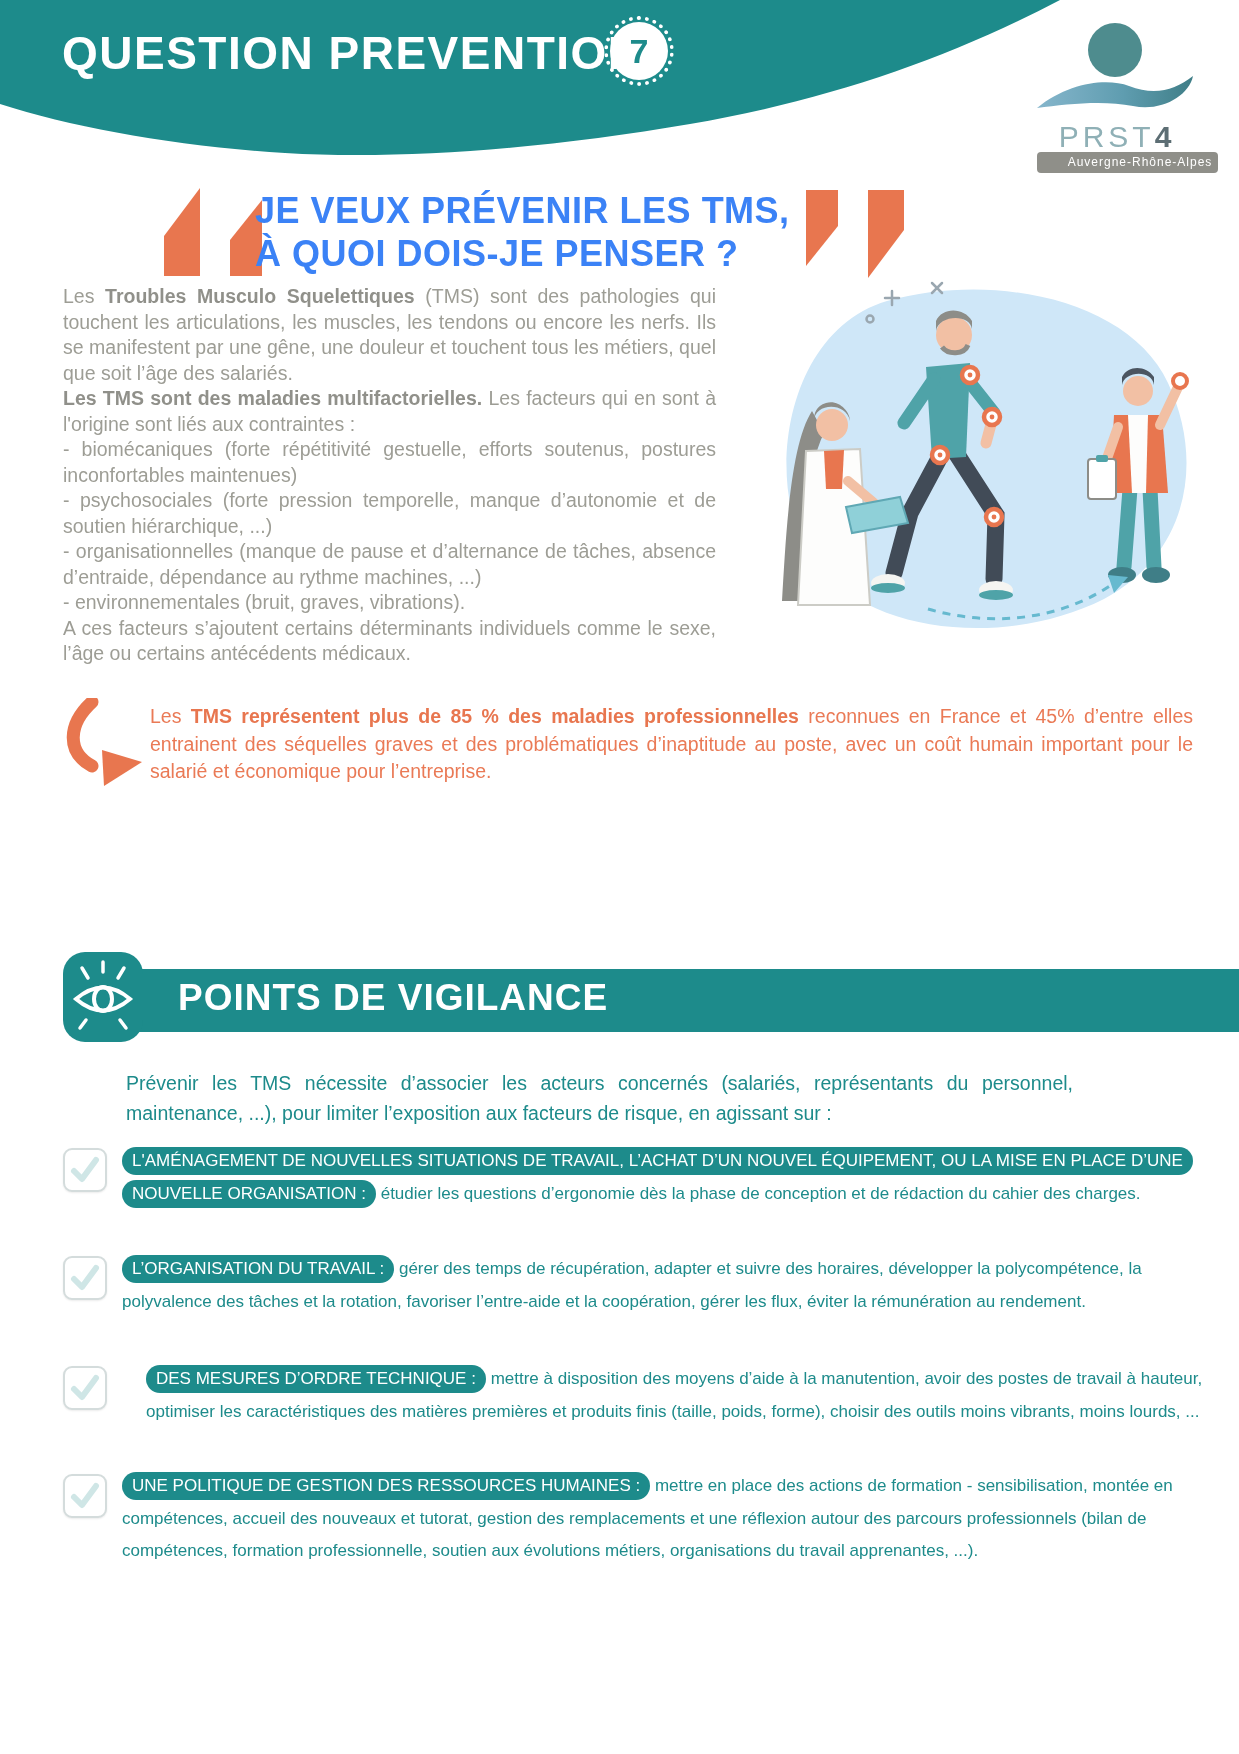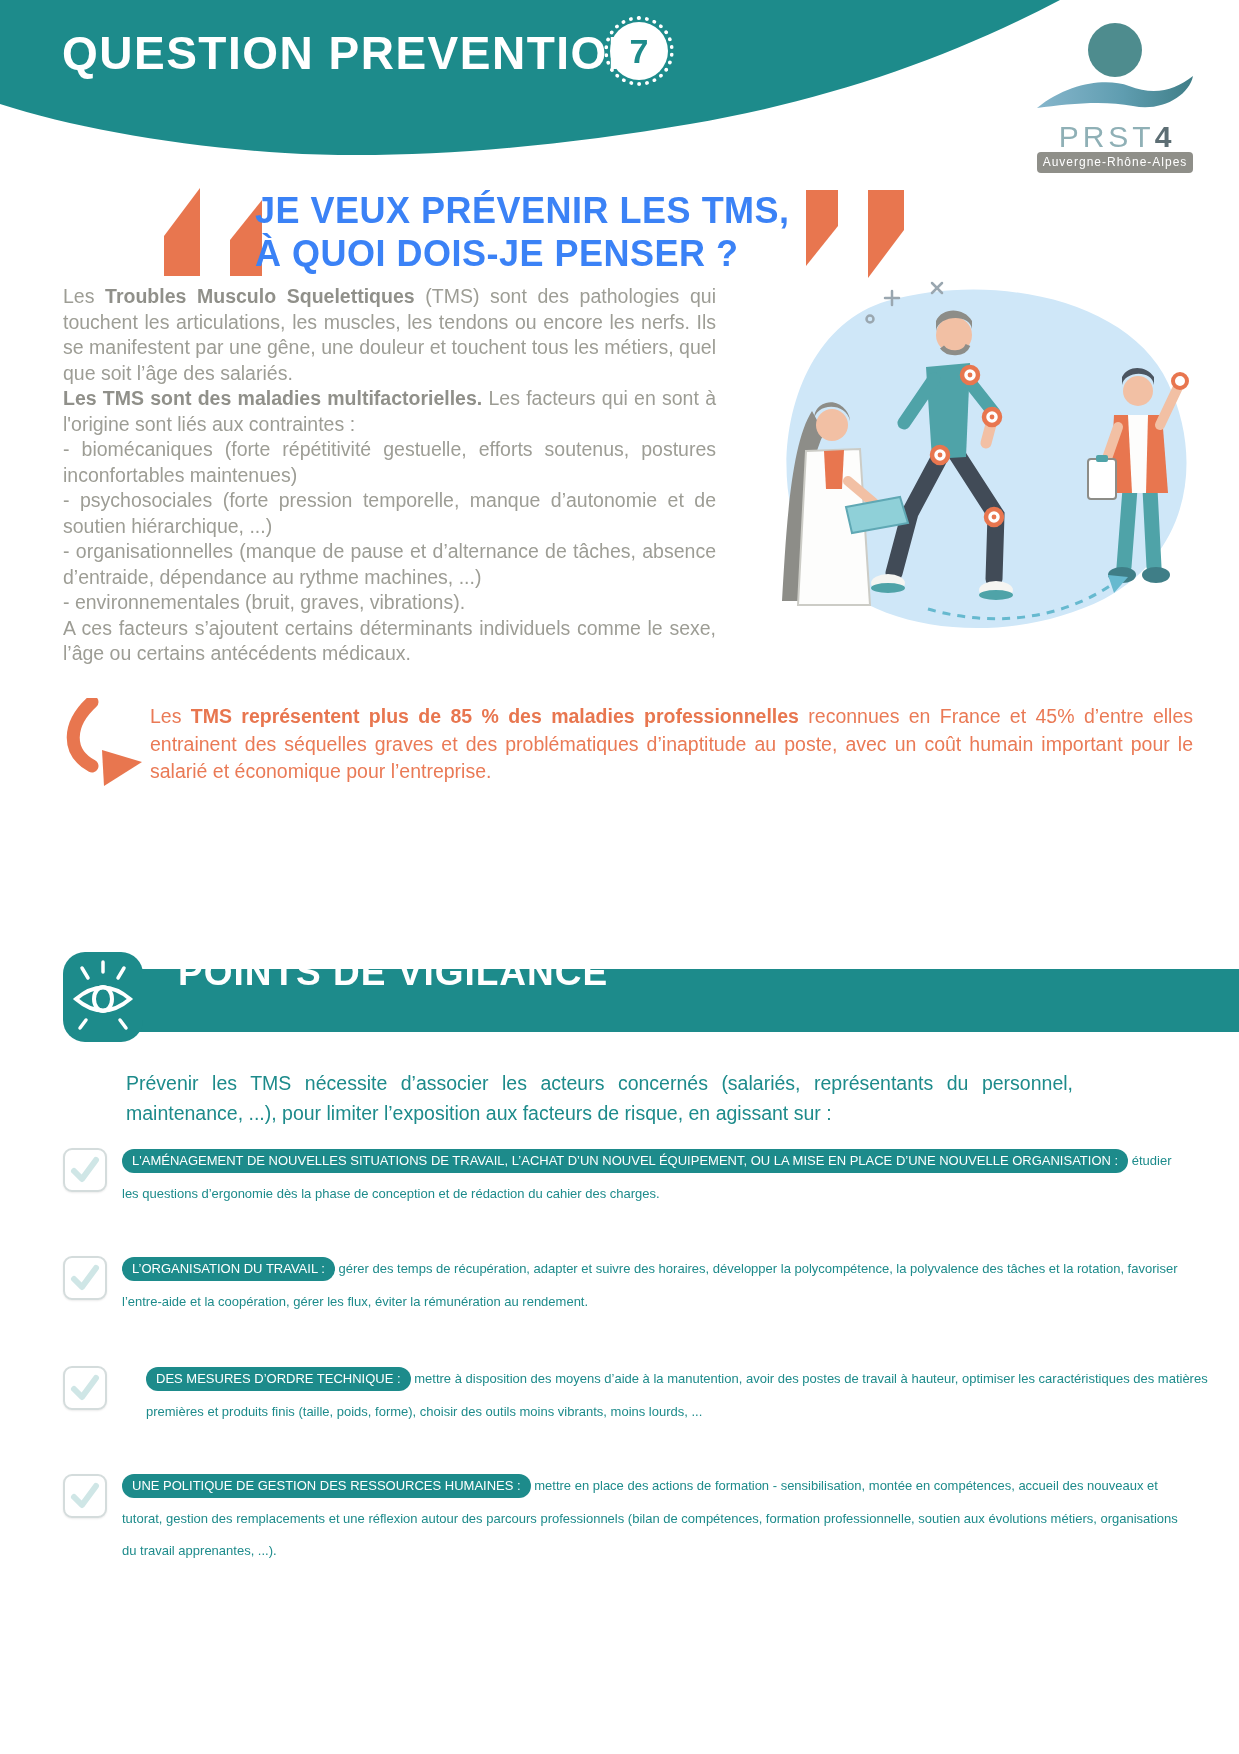--- a/index.html
+++ b/index.html
@@ -11,46 +11,46 @@
   .header-title{left:62px;top:26px;font-size:46px;font-weight:700;color:#ffffff;letter-spacing:1.5px;}
   .badge{left:610px;top:22px;width:58px;height:58px;background:#ffffff;border-radius:50%;
          outline:4px dotted #ffffff;outline-offset:2px;display:flex;align-items:center;justify-content:center;}
   .badge span{color:#1d8b8b;font-size:34px;font-weight:700;}
 
   
   .logo{left:1033px;top:16px;width:164px;height:158px;text-align:center;}
   .logo-text{position:absolute;left:0;top:104px;width:164px;font-size:30px;color:#8fb0b6;letter-spacing:4px;font-weight:400;}
   .logo-text .num{color:#5d6e74;font-weight:700;letter-spacing:0;}
   .logo-pill{position:absolute;left:4px;top:136px;width:156px;height:21px;background:#8f8f89;border-radius:4px;
-             color:#ffffff;font-size:12px;letter-spacing:1px;line-height:21px;text-align:center;}
+             color:#ffffff;font-size:12px;letter-spacing:1px;line-height:21px;text-align:center;padding-left:25px;}
 
   
   .quote-line{left:255px;width:540px;text-align:left;color:#3b82f6;font-weight:700;font-size:36px;letter-spacing:0.5px;}
   .q1{top:190px;} .q2{top:233px;}
 
   
   .intro{left:63px;top:284px;width:653px;color:#9d9d95;font-size:19.5px;line-height:25.5px;text-align:justify;}
   .intro b{color:#90908a;}
 
   
   .callout-text{left:150px;top:703px;width:1043px;color:#ea7a56;font-size:19.5px;line-height:27.5px;text-align:justify;}
   .callout-text b{color:#e8764f;}
 
   
   .vig-square{left:63px;top:952px;width:80px;height:90px;background:#1d8b8b;border-radius:22px;}
   .vig-bar{left:118px;top:969px;width:1121px;height:63px;background:#1d8b8b;}
-  .vig-title{left:178px;top:952px;color:#ffffff;font-size:37px;font-weight:700;letter-spacing:1px;}
+  .vig-title{left:178px;top:977px;color:#ffffff;font-size:37px;font-weight:700;letter-spacing:1px;}
 
   .vig-intro{left:126px;top:1068px;width:947px;color:#1d8b8b;font-size:19.5px;line-height:30px;text-align:justify;}
 
   
   .checkbox{width:40px;height:40px;background:#ffffff;border:2px solid #d4dcdc;border-radius:9px;
             box-shadow:0 1px 2px rgba(0,0,0,0.08);display:flex;align-items:center;justify-content:center;}
   .cb1{left:63px;top:1148px;} .cb2{left:63px;top:1256px;} .cb3{left:63px;top:1366px;} .cb4{left:63px;top:1474px;}
-  .item-text{left:122px;width:1062px;color:#1d8b8b;font-size:13px;line-height:32.5px;}
+  .item-text{left:122px;width:1062px;color:#1d8b8b;font-size:17px;line-height:32.5px;}
   .it1{top:1145px;} .it2{top:1253px;} .it3{top:1363px;margin-left:24px;} .it4{top:1470px;}
   .hl{background:#1d8b8b;color:#ffffff;padding:4px 10px 5px 10px;border-radius:15px;
       -webkit-box-decoration-break:clone;box-decoration-break:clone;}
 </style>
 </head>
 <body>
 
 <div class="page">
 
   <svg class="abs" style="left:0;top:0;" width="1239" height="170" viewBox="0 0 1239 170">

